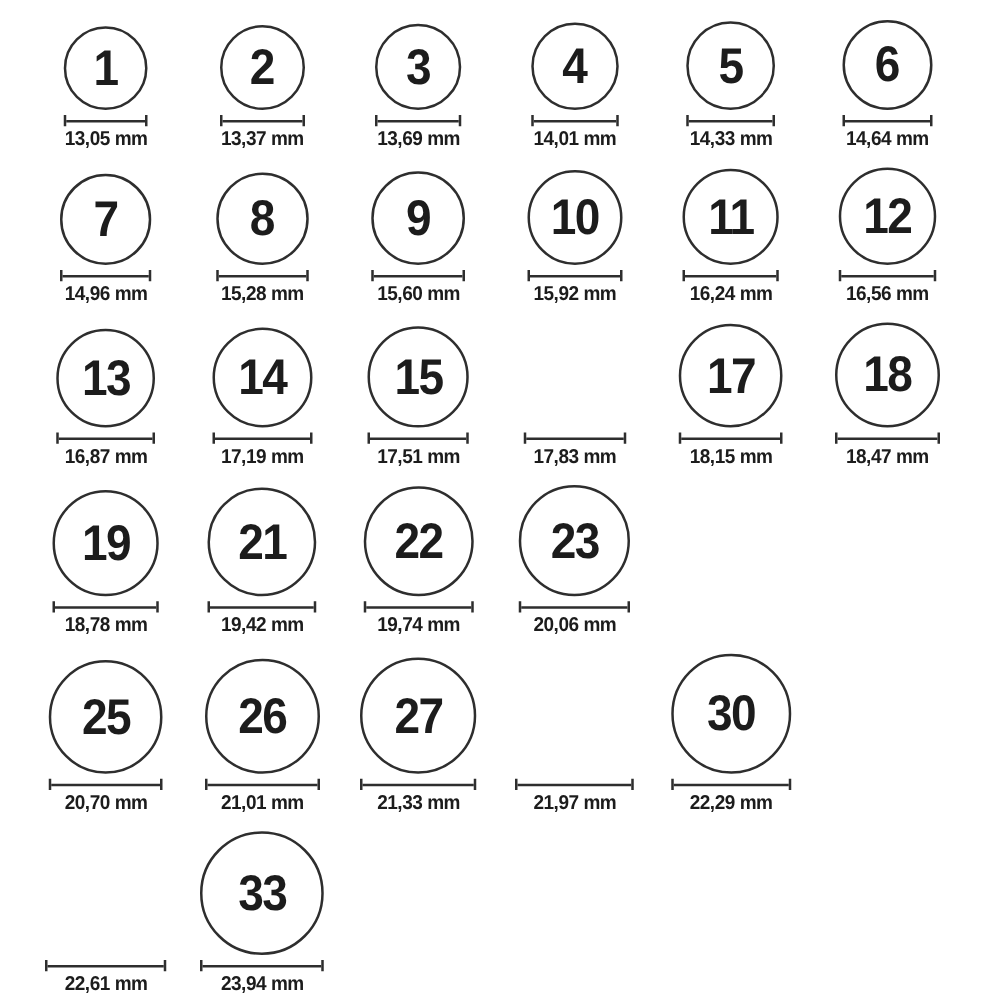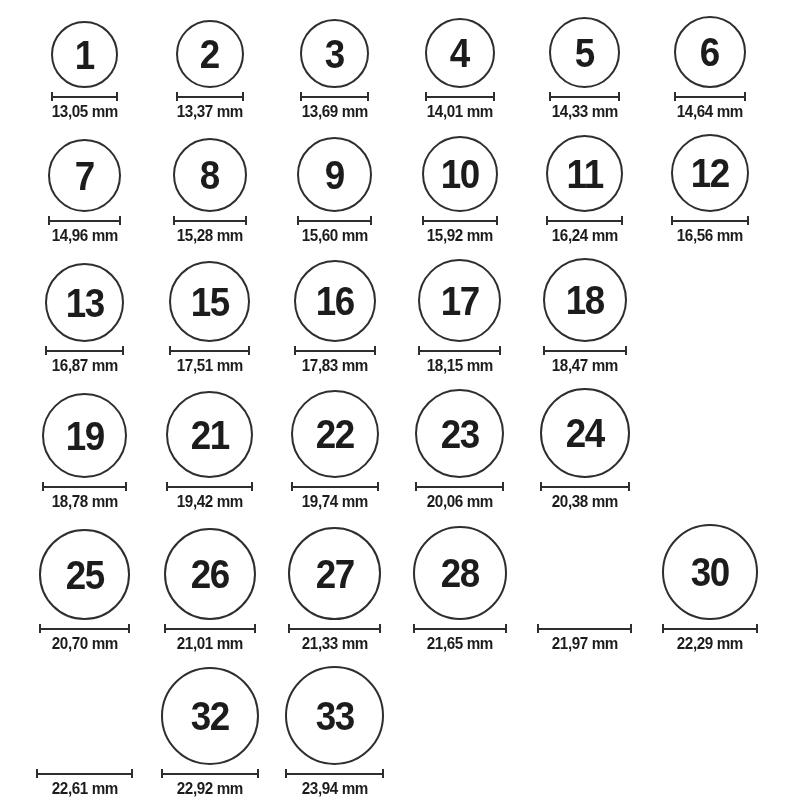--- a/index.html
+++ b/index.html
@@ -163,31 +163,35 @@
   </div>
 
   <div class="row">
     <div class="cell" style="--d:79px">
         <div class="circle">
           <span class="num">13</span>
         </div>
         <div class="bracket"></div>
         <div class="label">16,87 mm</div>
       </div>
+    <div class="cell" style="--d:80px">
+        <div class="circle">
+          <span class="num">14</span>
+        </div>
+        <div class="bracket"></div>
+        <div class="label">17,19 mm</div>
+      </div>
     <div class="cell" style="--d:81px">
         <div class="circle">
           <span class="num">15</span>
         </div>
         <div class="bracket"></div>
         <div class="label">17,51 mm</div>
       </div>
     <div class="cell" style="--d:82px">
-        <div class="circle">
-          <span class="num">16</span>
-        </div>
         <div class="bracket"></div>
         <div class="label">17,83 mm</div>
       </div>
     <div class="cell" style="--d:83px">
         <div class="circle">
           <span class="num">17</span>
         </div>
         <div class="bracket"></div>
         <div class="label">18,15 mm</div>
       </div>
@@ -222,27 +226,20 @@
         <div class="bracket"></div>
         <div class="label">19,74 mm</div>
       </div>
     <div class="cell" style="--d:89px">
         <div class="circle">
           <span class="num">23</span>
         </div>
         <div class="bracket"></div>
         <div class="label">20,06 mm</div>
       </div>
-    <div class="cell" style="--d:90px">
-        <div class="circle">
-          <span class="num">24</span>
-        </div>
-        <div class="bracket"></div>
-        <div class="label">20,38 mm</div>
-      </div>
   </div>
 
   <div class="row">
     <div class="cell" style="--d:91px">
         <div class="circle">
           <span class="num">25</span>
         </div>
         <div class="bracket"></div>
         <div class="label">20,70 mm</div>
       </div>
@@ -253,52 +250,38 @@
         <div class="bracket"></div>
         <div class="label">21,01 mm</div>
       </div>
     <div class="cell" style="--d:93px">
         <div class="circle">
           <span class="num">27</span>
         </div>
         <div class="bracket"></div>
         <div class="label">21,33 mm</div>
       </div>
-    <div class="cell" style="--d:94px">
-        <div class="circle">
-          <span class="num">28</span>
-        </div>
-        <div class="bracket"></div>
-        <div class="label">21,65 mm</div>
-      </div>
     <div class="cell" style="--d:95px">
         <div class="bracket"></div>
         <div class="label">21,97 mm</div>
       </div>
     <div class="cell" style="--d:96px">
         <div class="circle">
           <span class="num">30</span>
         </div>
         <div class="bracket"></div>
         <div class="label">22,29 mm</div>
       </div>
   </div>
 
   <div class="row">
     <div class="cell" style="--d:97px">
         <div class="bracket"></div>
         <div class="label">22,61 mm</div>
       </div>
-    <div class="cell" style="--d:98px">
-        <div class="circle">
-          <span class="num">32</span>
-        </div>
-        <div class="bracket"></div>
-        <div class="label">22,92 mm</div>
-      </div>
     <div class="cell" style="--d:99px">
         <div class="circle">
           <span class="num">33</span>
         </div>
         <div class="bracket"></div>
         <div class="label">23,94 mm</div>
       </div>
   </div>
 
 </div>

